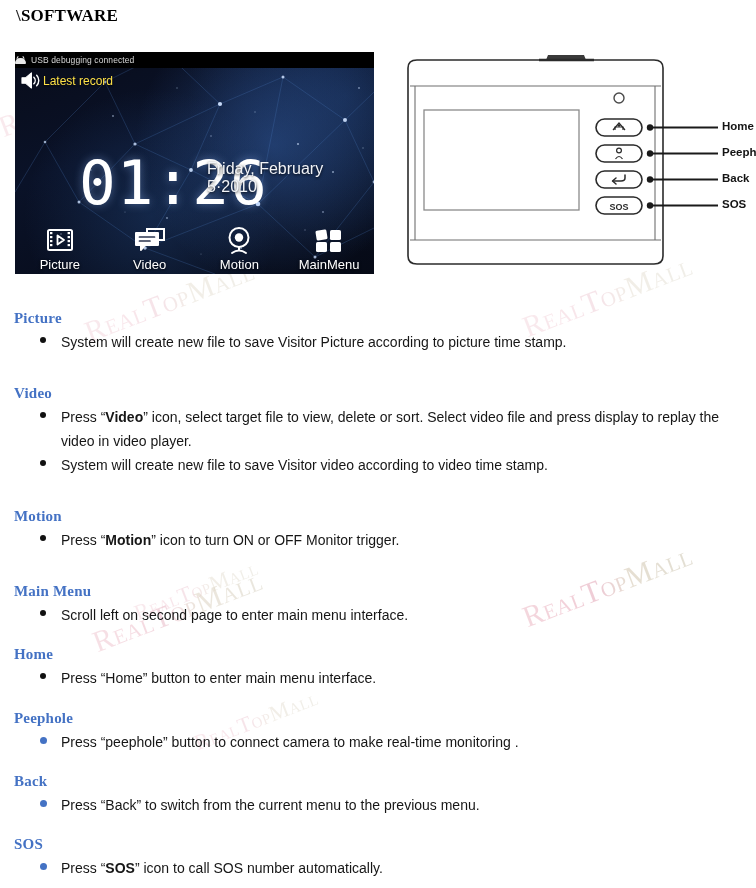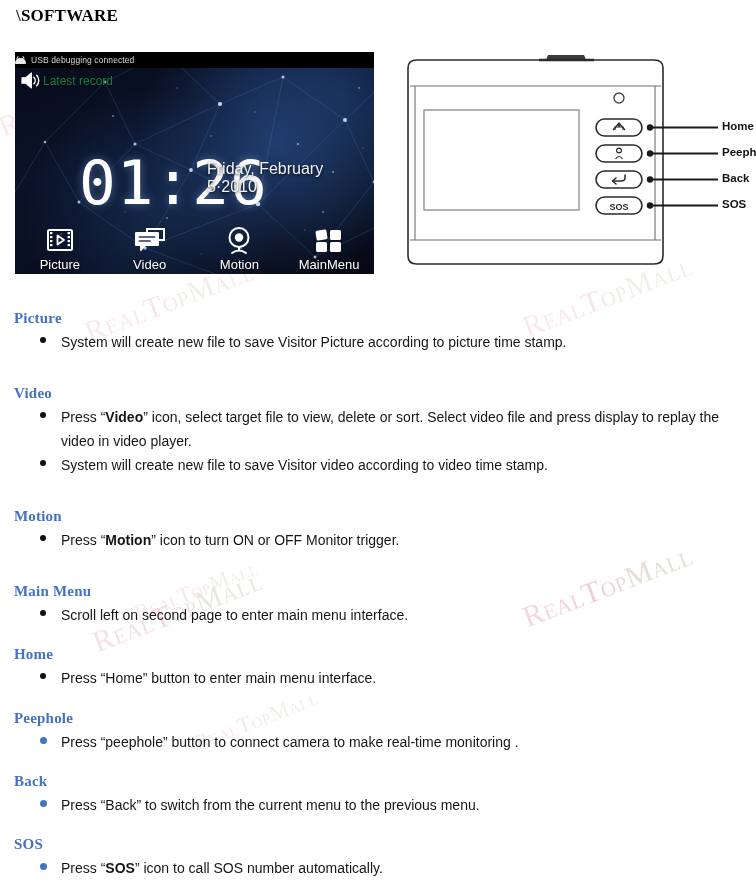--- a/index.html
+++ b/index.html
@@ -86,21 +86,21 @@
   }
   .android-ico .ant.l { left: 2px; transform: rotate(28deg); }
   .android-ico .ant.r { right: 2px; transform: rotate(-28deg); }
 
   .latest-record {
     position: absolute; left: 5px; top: 19px;
     display: flex; align-items: center; gap: 2px; z-index: 3;
   }
   .spk { width: 21px; height: 19px; flex: none; }
   .latest-record .lr-label {
-    color: #15803d; font-size: 12px; font-weight: 500;
+    color: #fde047; font-size: 12px; font-weight: 500;
     font-family: "Liberation Sans", sans-serif;
     text-shadow: 0 1px 2px rgba(0,0,0,.8);
   }
 
   .clock {
     position: absolute; left: 64px; top: 100px;
     font-family: "DejaVu Sans Mono", monospace;
     font-size: 61px; line-height: 1;
     color: #fff; font-weight: 300;
     letter-spacing: 1px;

